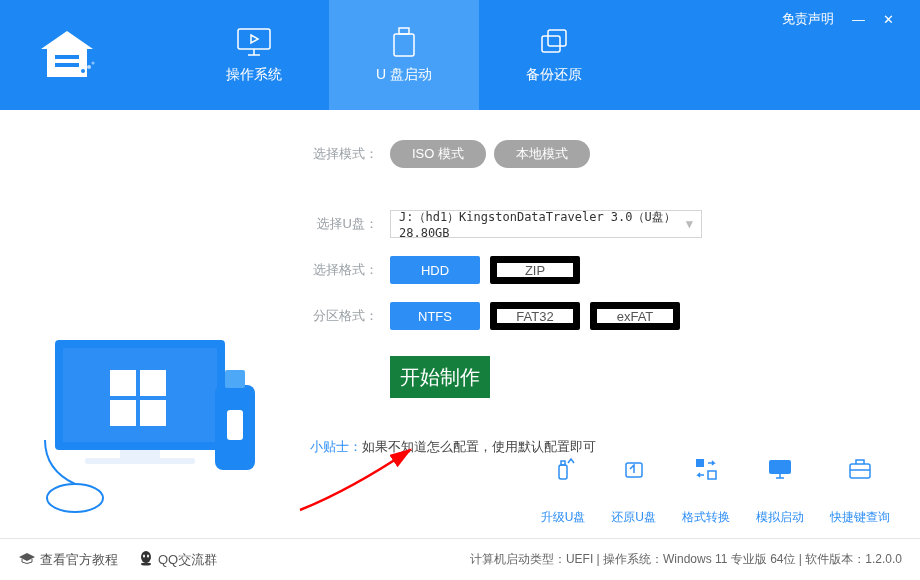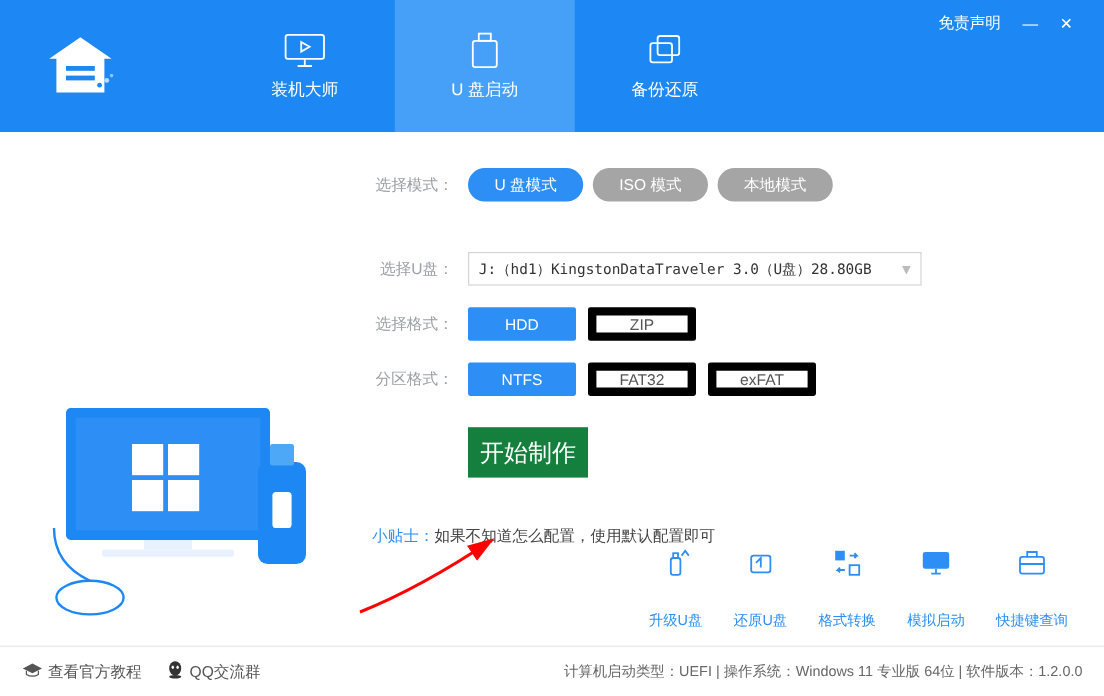--- a/index.html
+++ b/index.html
@@ -18,21 +18,21 @@
 .winbtns { position: absolute; top: 10px; right: 26px; display: flex; align-items: center; gap: 18px; color: #fff; font-size: 13px; }
 .winbtn { cursor: pointer; }
 .main { position: relative; height: 428px; padding-top: 30px; }
 .illus { position: absolute; left: 25px; top: 210px; }
 .content { margin-left: 310px; }
 .row { display: flex; align-items: center; margin-bottom: 18px; }
 .row-label { color: #9aa0a6; font-size: 13px; width: 80px; text-align: right; padding-right: 12px; }
 .pill { height: 28px; border-radius: 14px; padding: 0 22px; font-size: 13px; display: inline-flex; align-items: center; cursor: pointer; margin-right: 8px; }
 .pill-blue { background: #2d8ef5; color: #fff; }
 .pill-grey { background: #a5a5a5; color: #fff; }
-.dd { border: 1px solid #d5d5d5; height: 28px; width: 378px; display: flex; align-items: center; padding: 0 8px; font-size: 12px; font-family: "SimSun", monospace; color: #333; position: relative; }
+.dd { border: 1px solid #d5d5d5; height: 28px; width: 312px; display: flex; align-items: center; padding: 0 8px; font-size: 12px; font-family: "SimSun", monospace; color: #333; position: relative; }
 .dd-arrow { position: absolute; right: 8px; color: #bbb; }
 .btn-sm { height: 28px; width: 90px; font-size: 13px; display: inline-flex; align-items: center; justify-content: center; cursor: pointer; margin-right: 10px; border-radius: 2px; }
 .btn-blue { background: #2d8ef5; color: #fff; }
 .btn-outline { border: 7px solid #000000; color: #555; background: #fff; }
 .btn-start { width: 100px; height: 42px; background: #15803d; color: #fff; font-size: 20px; display: inline-flex; align-items: center; justify-content: center; cursor: pointer; margin-left: 80px; margin-top: 8px; }
 .tip { margin-left: 310px; margin-top: 40px; font-size: 13px; color: #444; }
 .tip-label { color: #2d8ef5; }
 .actions { position: absolute; bottom: 12px; right: 30px; display: flex; gap: 26px; }
 .action { display: flex; flex-direction: column; align-items: center; color: #2d8ef5; font-size: 12px; cursor: pointer; gap: 24px; }
 .action-icon { width: 28px; height: 24px; display: flex; align-items: center; justify-content: center; margin-bottom: 4px; }
@@ -61,21 +61,21 @@
   <div class="tabs">
     <div class="tab">
       <span class="tab-icon">
           <svg width="36" height="30" viewBox="0 0 36 30">
             <rect x="2" y="2" width="32" height="20" rx="2" fill="none" stroke="#fff" stroke-width="1.5"></rect>
             <path d="M15 8 L22 12 L15 16 Z" fill="none" stroke="#fff" stroke-width="1.5"></path>
             <line x1="12" y1="28" x2="24" y2="28" stroke="#fff" stroke-width="1.5"></line>
             <line x1="18" y1="22" x2="18" y2="28" stroke="#fff" stroke-width="1.5"></line>
           </svg>
         </span>
-      <span class="tab-label">装机大师</span>
+      <span class="tab-label">操作系统</span>
     </div>
     <div class="tab active">
       <span class="tab-icon">
           <svg width="28" height="32" viewBox="0 0 28 32">
             <rect x="9" y="2" width="10" height="6" fill="none" stroke="#fff" stroke-width="1.5"></rect>
             <rect x="4" y="8" width="20" height="22" rx="2" fill="none" stroke="#fff" stroke-width="1.5"></rect>
           </svg>
         </span>
       <span class="tab-label">U 盘启动</span>
     </div>
@@ -111,21 +111,20 @@
       <path d="M50 164 Q20 150 20 120" fill="none" stroke="#1d87f3" stroke-width="2"></path>
       <rect x="190" y="65" width="40" height="85" rx="8" fill="#1d87f3"></rect>
       <rect x="200" y="50" width="20" height="18" rx="2" fill="#4da8f7"></rect>
       <rect x="202" y="90" width="16" height="30" rx="3" fill="#fff"></rect>
     </svg>
   </div>
 
   <div class="content">
     <div class="row">
       <span class="row-label">选择模式：</span>
-      <span class="pill pill-blue">U 盘模式</span>
       <span class="pill pill-grey">ISO 模式</span>
       <span class="pill pill-grey">本地模式</span>
     </div>
 
     <div style="height:24px"></div>
 
     <div class="row">
       <span class="row-label">选择U盘：</span>
       <div class="dd">
         <span>J:（hd1）KingstonDataTraveler 3.0（U盘）28.80GB</span>

